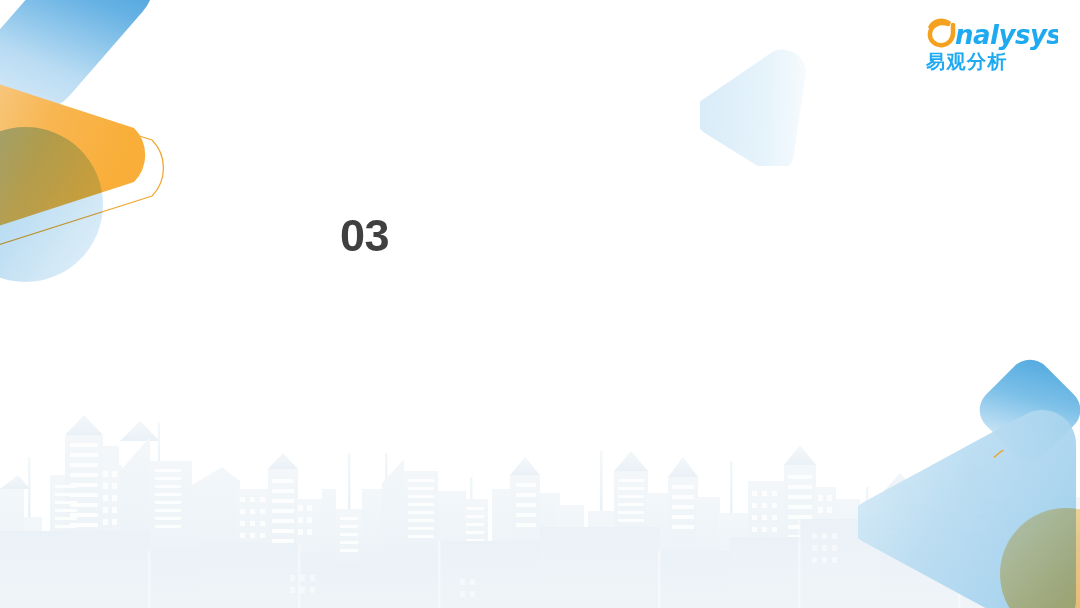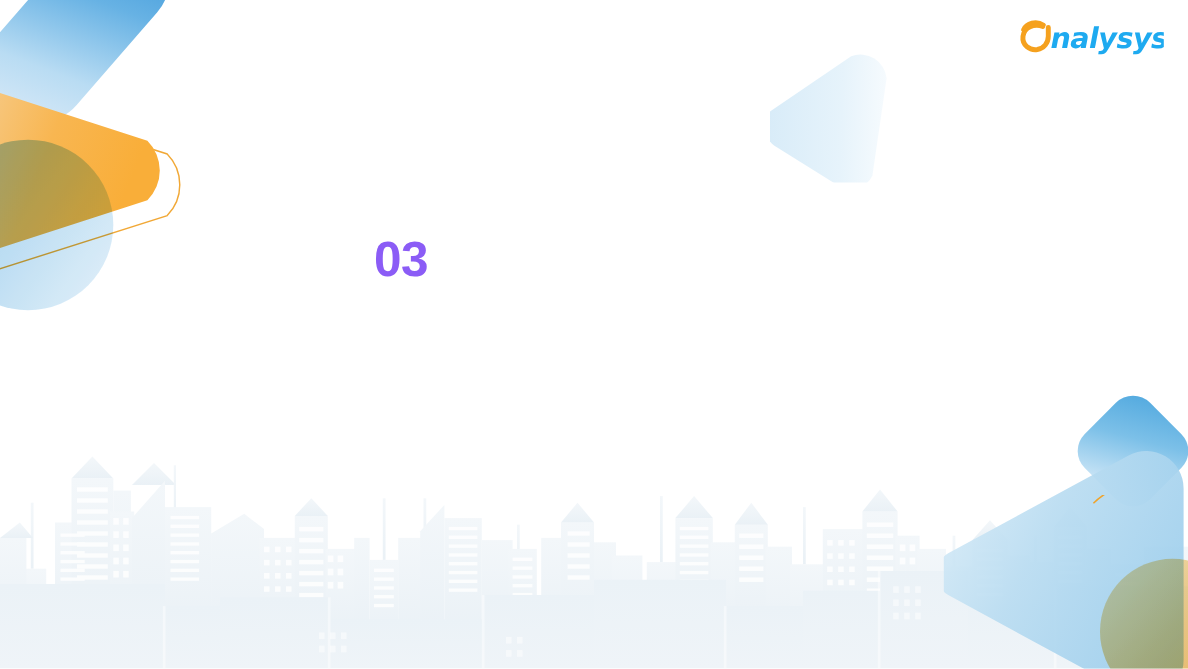--- a/index.html
+++ b/index.html
@@ -118,21 +118,21 @@
 
   
   .title-block {
     position:absolute;
     left:340px;
     top:212px;
   }
   .section-num {
     font-size:45px;
     font-weight:bold;
-    color:#8b5cf6;
+    color:#404040;
     line-height:1.05;
     letter-spacing:-0.5px;
     font-family:"Liberation Sans", sans-serif;
   }
   .section-title {
     margin-top:8px;
     font-size:35px;
     font-weight:bold;
     color:#4b4b4b;
     line-height:1.18;
@@ -524,19 +524,20 @@
   <div class="deco br-circle"></div>
 
   <div class="logo">
     <svg class="logo-mark" viewBox="0 0 264 68" xmlns="http://www.w3.org/2000/svg">
 
       <path d="M44 16 C28 10 10 18 8 34 C6 50 20 60 34 58 C46 56 54 46 54 34 L54 18" fill="none" stroke="#F5A11E" stroke-width="9" stroke-linecap="round"></path>
       <path d="M46 13 C32 4 14 9 8 22" fill="none" stroke="#F5A11E" stroke-width="7" stroke-linecap="round"></path>
 
       <text x="58" y="56" font-family="'DejaVu Sans', sans-serif" font-size="52" font-weight="bold" font-style="italic" fill="#1EAAF0" letter-spacing="-1">nalysys</text>
     </svg>
+    <div class="logo-cn">易观分析</div>
   </div>
 
   <div class="title-block">
     <div class="section-num">03</div>
   </div>
 
 </div>
 
 </body></html>

